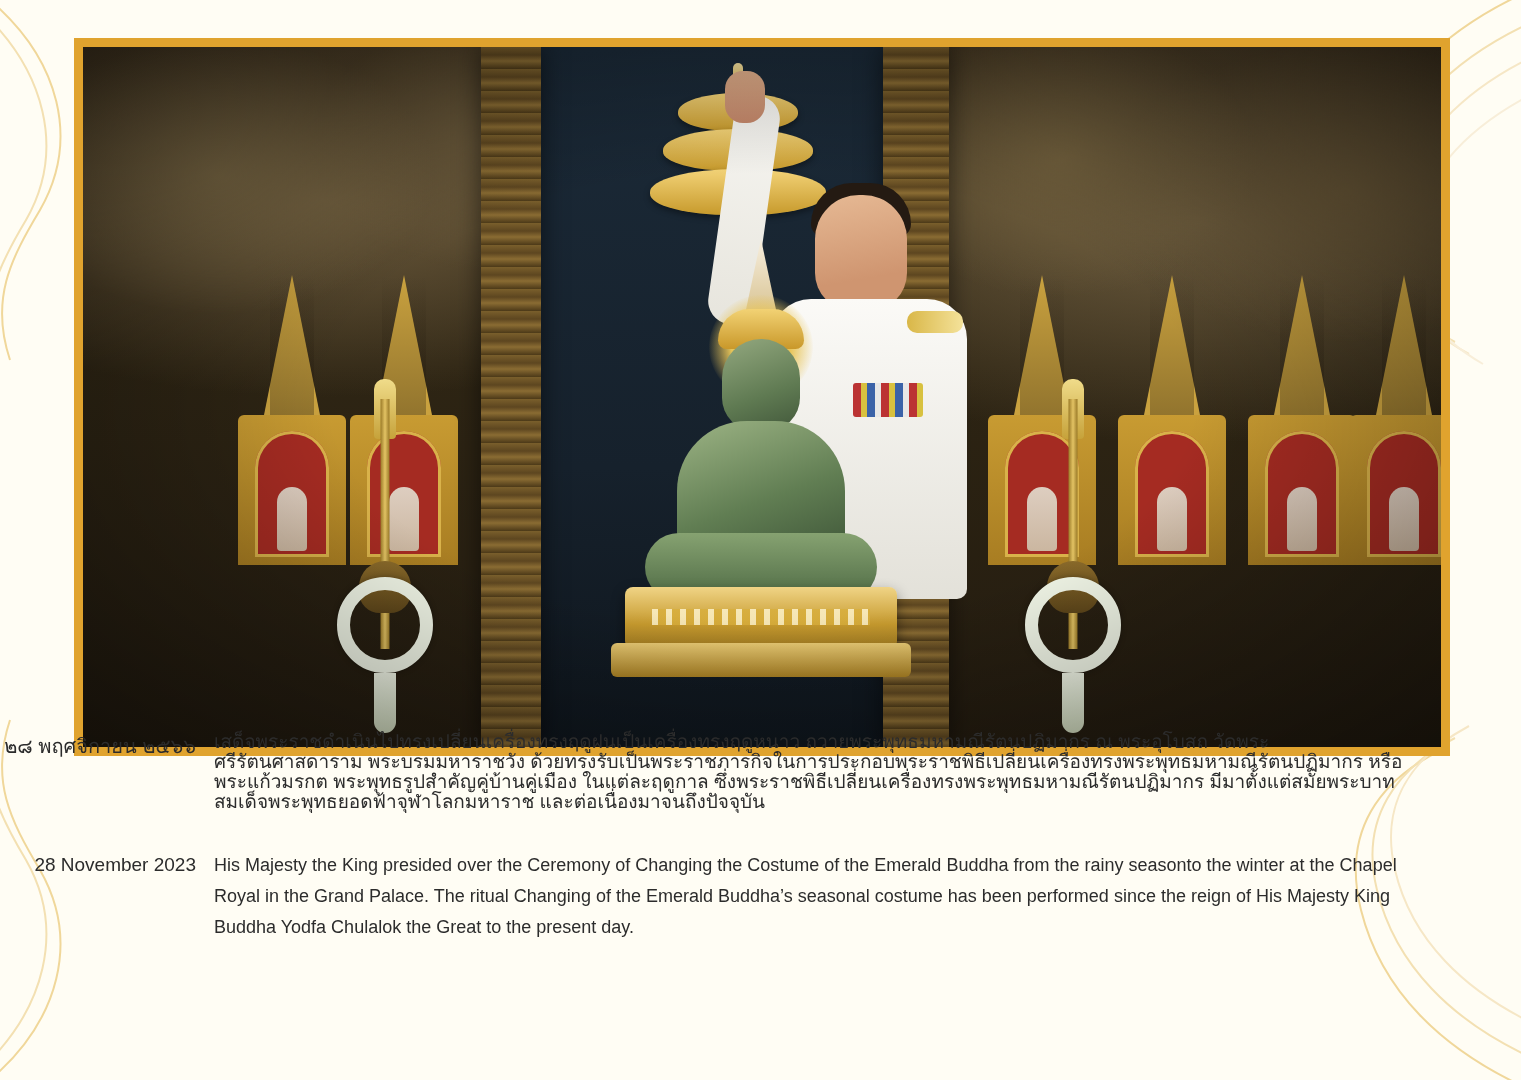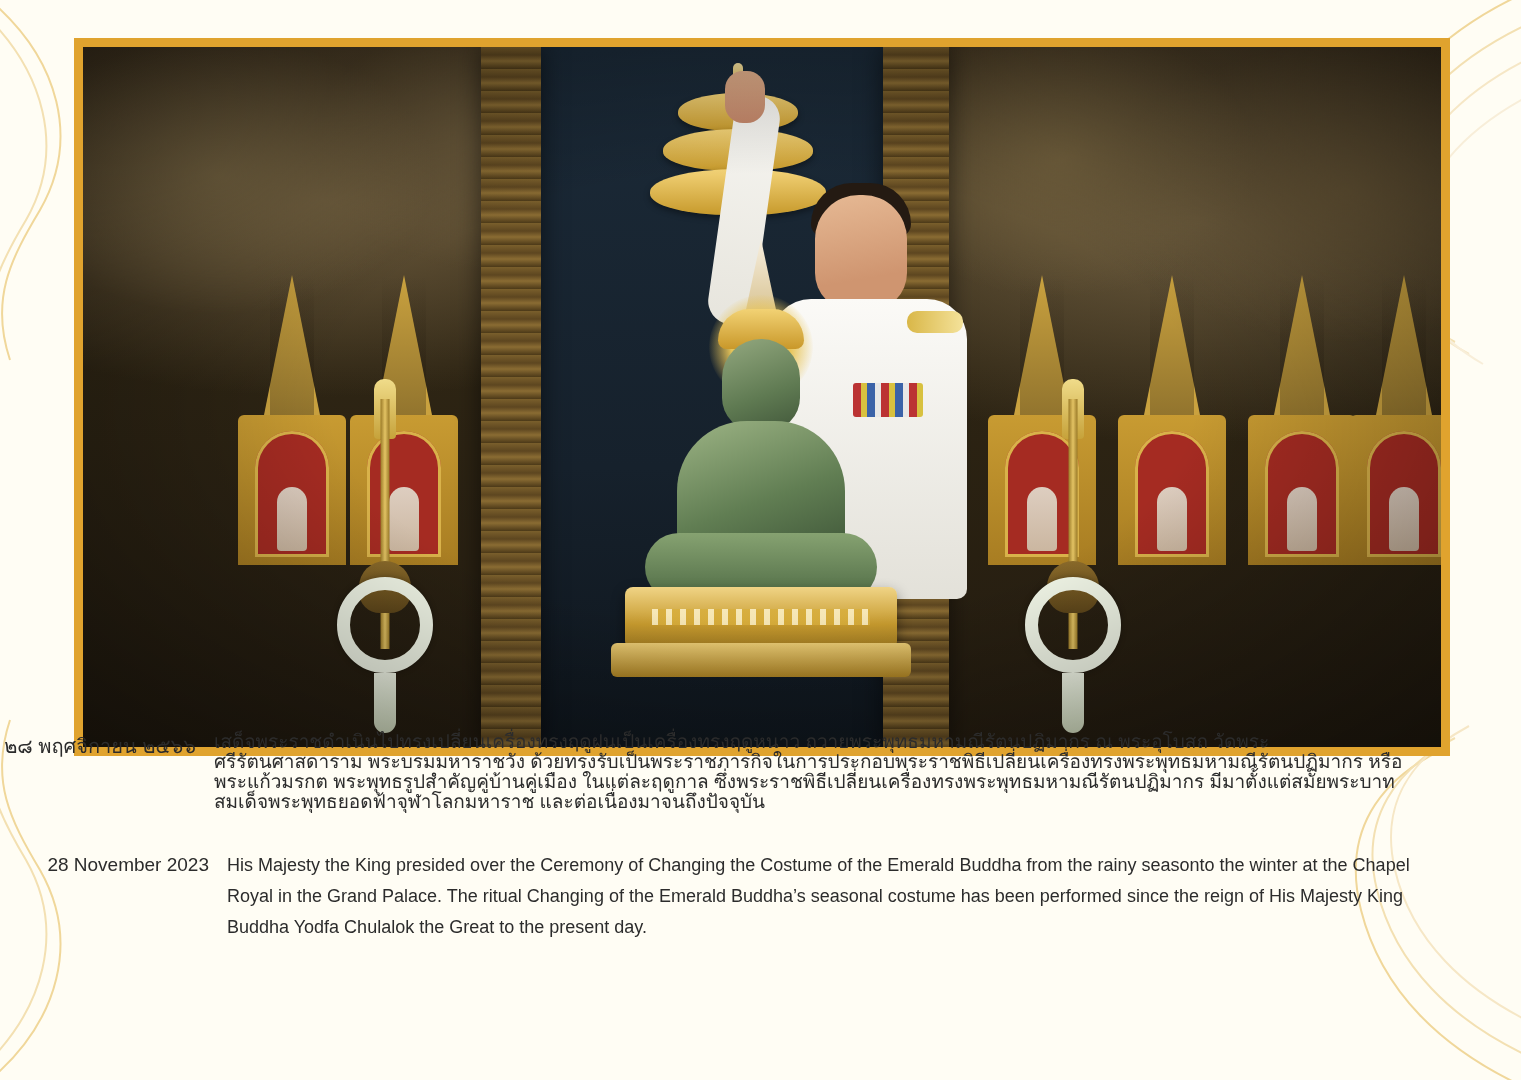--- a/index.html
+++ b/index.html
@@ -336,21 +336,21 @@
     position: absolute;
     left: 0;
     top: 732px;
     width: 1484px;
     z-index: 3;
   }
   .caption-block {
     display: flex;
     align-items: flex-start;
   }
-  .caption-block + .caption-block { margin-top: 38px; padding-left: 13px; }
+  .caption-block + .caption-block { margin-top: 38px; }
   .cap-date {
     width: 214px;
     flex: 0 0 214px;
     text-align: right;
     padding-right: 18px;
     box-sizing: border-box;
     color: #2c2c2c;
     font-size: 19px;
     line-height: 29px;
   }

